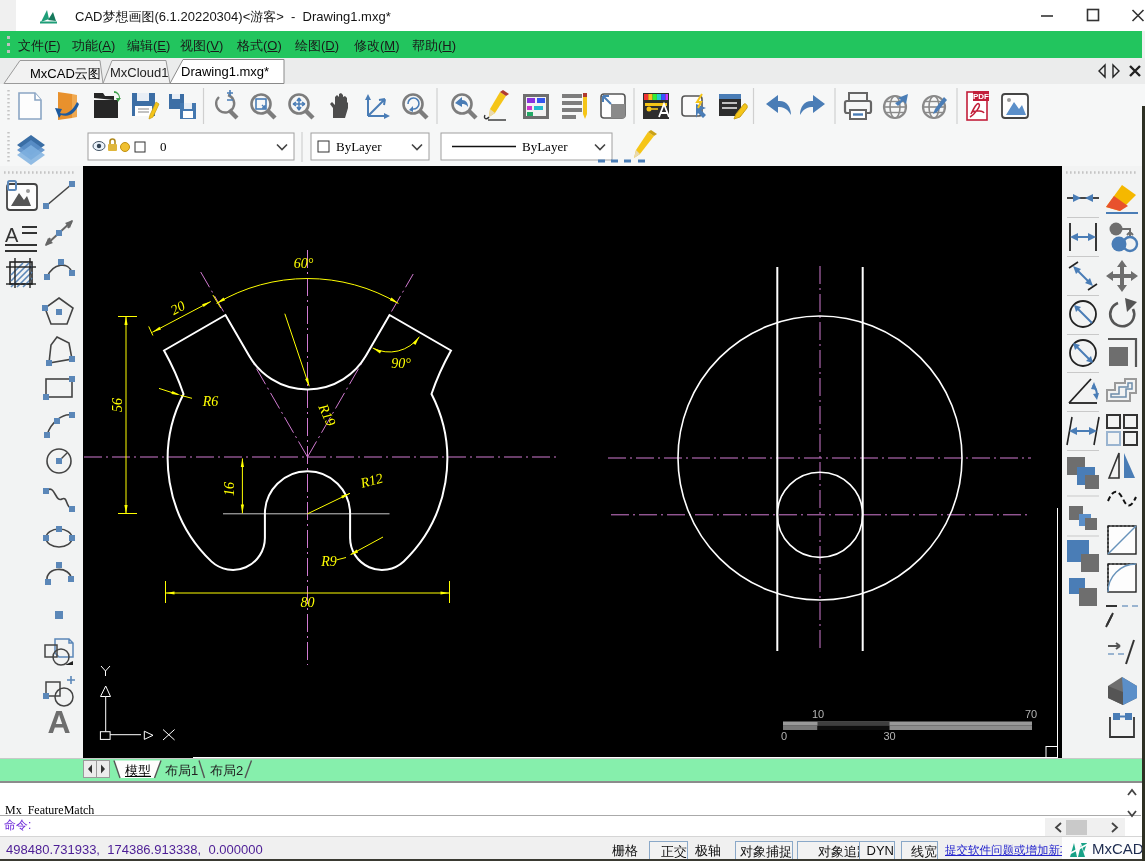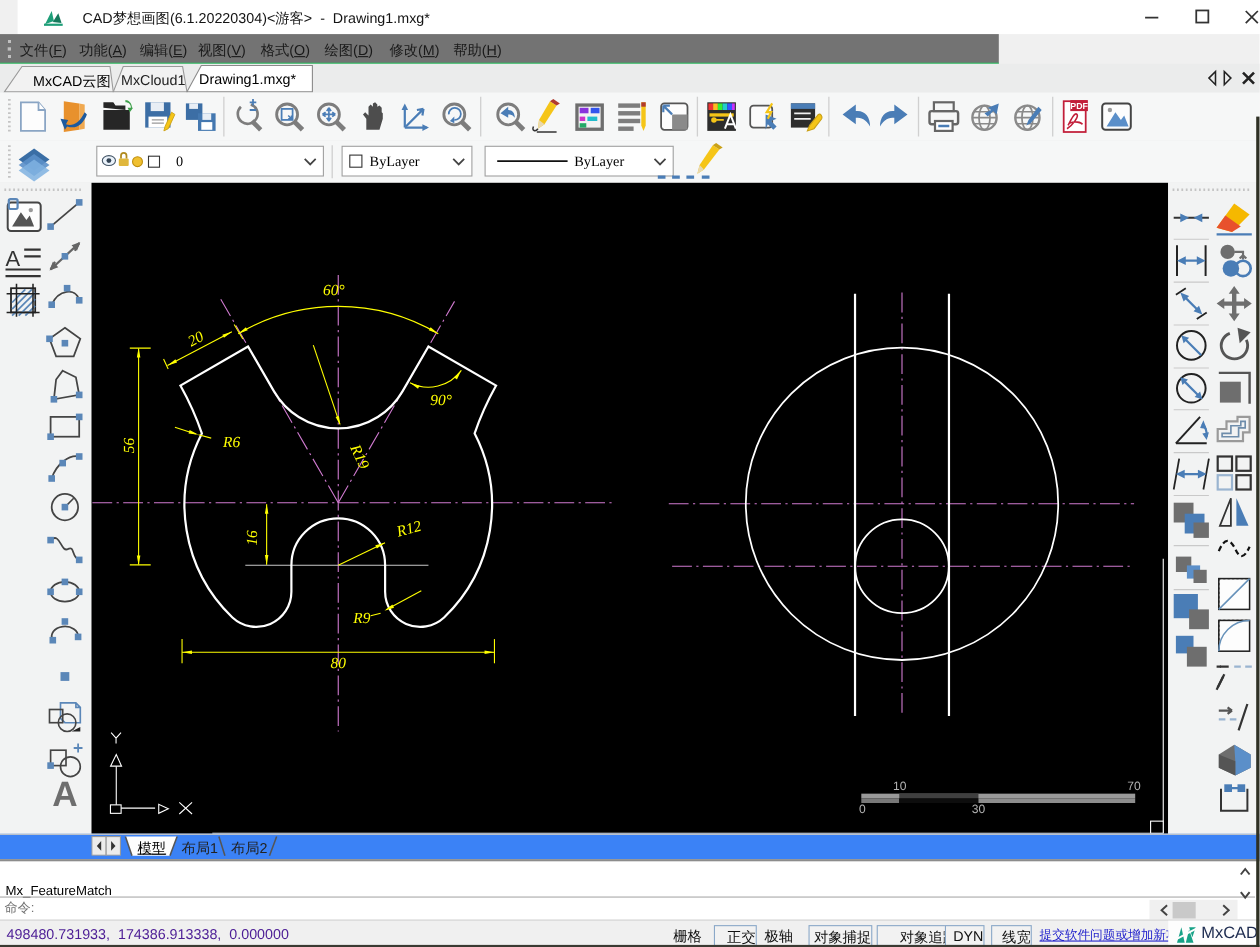--- a/index.html
+++ b/index.html
@@ -19,21 +19,21 @@
  </svg>
  <div class="ab t13" style="left:59px;top:8px;color:#141414">CAD梦想画图(6.1.20220304)&lt;游客&gt;&nbsp; - &nbsp;Drawing1.mxg*</div>
  <svg class="ab" style="left:1018px;top:0" width="127" height="31" viewBox="0 0 127 31">
   <g stroke="#333" stroke-width="1.6" fill="none">
    <line x1="7" y1="16" x2="19" y2="16"></line>
    <rect x="53.5" y="9.5" width="11" height="11"></rect>
    <path d="M98.5 10 L109.5 21 M109.5 10 L98.5 21"></path>
   </g>
  </svg>
 </div>
-<div class="ab" style="left:0;top:31px;width:908px;height:27px;background:#737373;border-bottom:1px solid #22c55e">
+<div class="ab" style="left:0;top:31px;width:1142px;height:27px;background:#22c55e;border-bottom:1px solid #22c55e">
       <div class="grip" style="left:7px;top:5px;height:17px"></div>
       <div class="ab t13" style="left:18px;top:6px;color:#1a1a1a">文件(<u>F</u>)</div>
       <div class="ab t13" style="left:72px;top:6px;color:#1a1a1a">功能(<u>A</u>)</div>
       <div class="ab t13" style="left:127px;top:6px;color:#1a1a1a">编辑(<u>E</u>)</div>
       <div class="ab t13" style="left:180px;top:6px;color:#1a1a1a">视图(<u>V</u>)</div>
       <div class="ab t13" style="left:237px;top:6px;color:#1a1a1a">格式(<u>O</u>)</div>
       <div class="ab t13" style="left:295px;top:6px;color:#1a1a1a">绘图(<u>D</u>)</div>
       <div class="ab t13" style="left:354px;top:6px;color:#1a1a1a">修改(<u>M</u>)</div>
       <div class="ab t13" style="left:412px;top:6px;color:#1a1a1a">帮助(<u>H</u>)</div>
     </div>
@@ -604,44 +604,44 @@
         <path d="M-14 -4 L1 2 L1 15 L-14 8 Z" fill="#555"></path>
       </g>
 <g transform="translate(60,559)">
         <path d="M-12 -8 L-12 12 L12 12 L12 -8" fill="none" stroke="#333" stroke-width="1.8"></path>
         <rect x="-9" y="-12" width="7" height="7" fill="#4a7db6"></rect>
         <rect x="3" y="-12" width="7" height="7" fill="#4a7db6"></rect>
         <line x1="-3" y1="-8.5" x2="4" y2="-8.5" stroke="#4a7db6" stroke-width="2"></line>
       </g>
 </svg>
 
-<div class="ab" style="left:0;top:758px;width:1145px;height:23px;background:#3b82f6;border-top:1px solid #c8c8c8">
+<div class="ab" style="left:0;top:758px;width:1145px;height:23px;background:#86efac;border-top:1px solid #c8c8c8">
  <svg class="ab" style="left:83px;top:1px" width="28" height="18" viewBox="0 0 28 18">
   <rect x="0.5" y="0.5" width="13" height="17" fill="#ececec" stroke="#9a9a9a"></rect>
   <rect x="13.5" y="0.5" width="13" height="17" fill="#ececec" stroke="#9a9a9a"></rect>
   <path d="M9 4.5 L5 9 L9 13.5 Z" fill="#333"></path>
         <path d="M18 4.5 L22 9 L18 13.5 Z" fill="#333"></path>
  </svg>
  <svg class="ab" style="left:110px;top:0" width="250" height="20" viewBox="0 0 250 20">
   <polygon points="4,1.5 51,1.5 44.5,19 10,19" fill="#fdfdfd"></polygon>
   <g stroke="#555" stroke-width="1.4" fill="none">
    <line x1="4" y1="1.5" x2="10" y2="19"></line>
    <line x1="51" y1="1.5" x2="44.5" y2="19"></line>
    <line x1="89" y1="1.5" x2="94.5" y2="19"></line>
    <line x1="141.5" y1="1.5" x2="135" y2="19"></line>
   </g>
  </svg>
  <div class="ab t13" style="left:125px;top:3px;color:#000;text-decoration:underline">模型</div>
  <div class="ab t13" style="left:165px;top:3px;color:#222">布局1</div>
  <div class="ab t13" style="left:210px;top:3px;color:#222">布局2</div>
 </div>
 <div class="ab" style="left:0;top:781px;width:1145px;height:55px;background:#ffffff;border-top:2px solid #8c8c8c">
- <div class="ab" style="left:5px;top:20px;color:#000;font-family:Liberation Sans, sans-serif;font-size:12px">Mx_FeatureMatch</div>
+ <div class="ab" style="left:5px;top:20px;color:#000;font-family:Liberation Serif, serif;font-size:12px">Mx_FeatureMatch</div>
  <div class="ab" style="left:0;top:32px;width:1141px;border-top:1px solid #aaa"></div>
- <div class="ab" style="left:4px;top:34px;color:#737373;font-family:Liberation Sans, sans-serif;font-size:12px">命令:</div>
+ <div class="ab" style="left:4px;top:34px;color:#6d28d9;font-family:Liberation Sans, sans-serif;font-size:12px">命令:</div>
  <svg class="ab" style="left:1125px;top:3px" width="16" height="34" viewBox="0 0 16 34">
   <path d="M3 9 L7 4 L11 9" fill="none" stroke="#444" stroke-width="1.8"></path>
   <path d="M3 25 L7 30 L11 25" fill="none" stroke="#444" stroke-width="1.8"></path>
  </svg>
  <div class="ab" style="left:1045px;top:35px;width:80px;height:19px;background:#f0f0f0"></div>
  <div class="ab" style="left:1066px;top:37px;width:21px;height:15px;background:#c9c9c9"></div>
  <svg class="ab" style="left:1050px;top:37px" width="72" height="15" viewBox="0 0 72 15">
   <path d="M11 3 L6 7.5 L11 12" fill="none" stroke="#444" stroke-width="1.8"></path>
   <path d="M62 3 L67 7.5 L62 12" fill="none" stroke="#444" stroke-width="1.8"></path>
  </svg>

